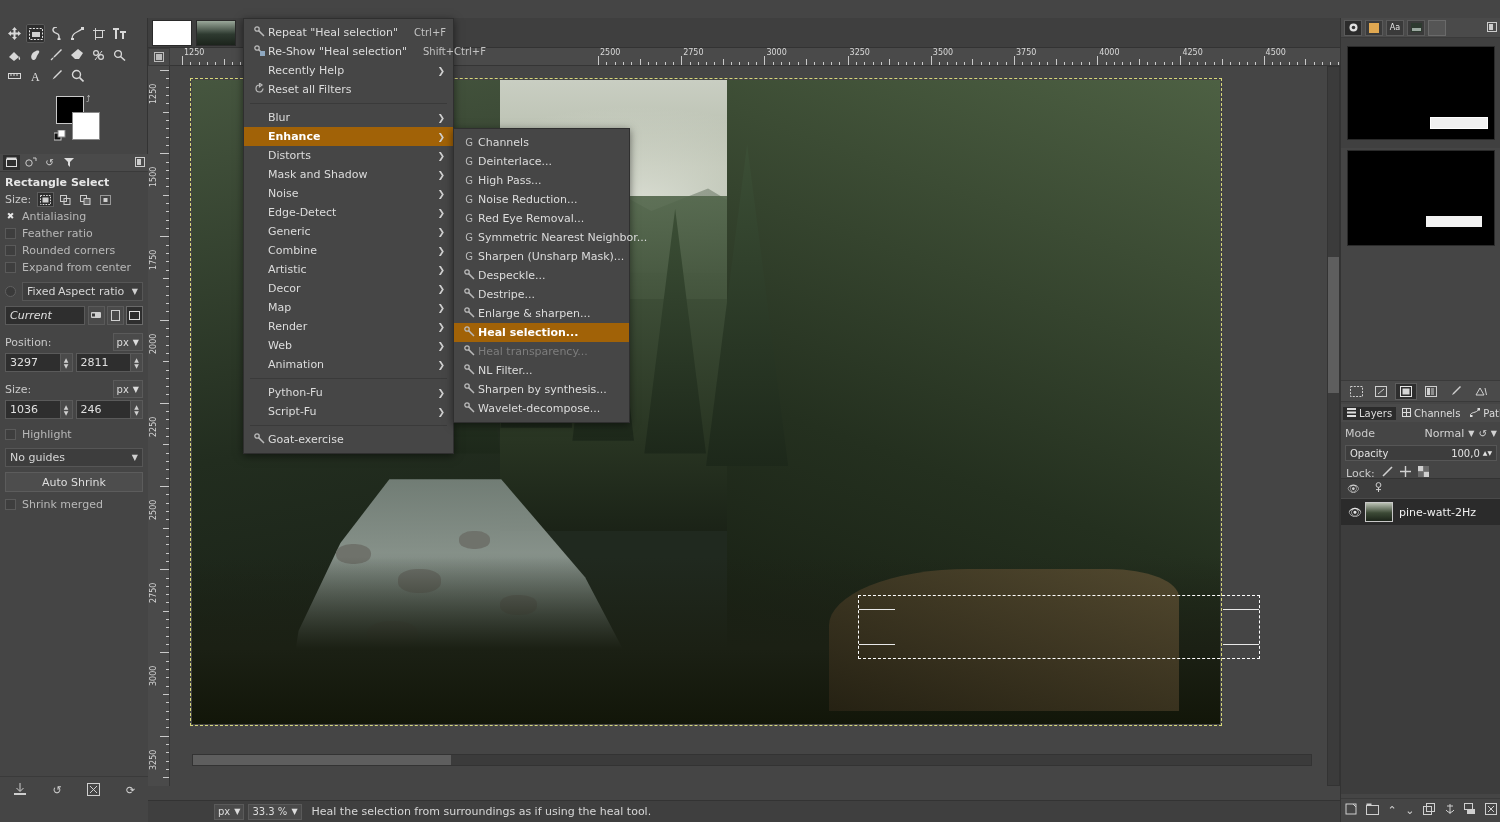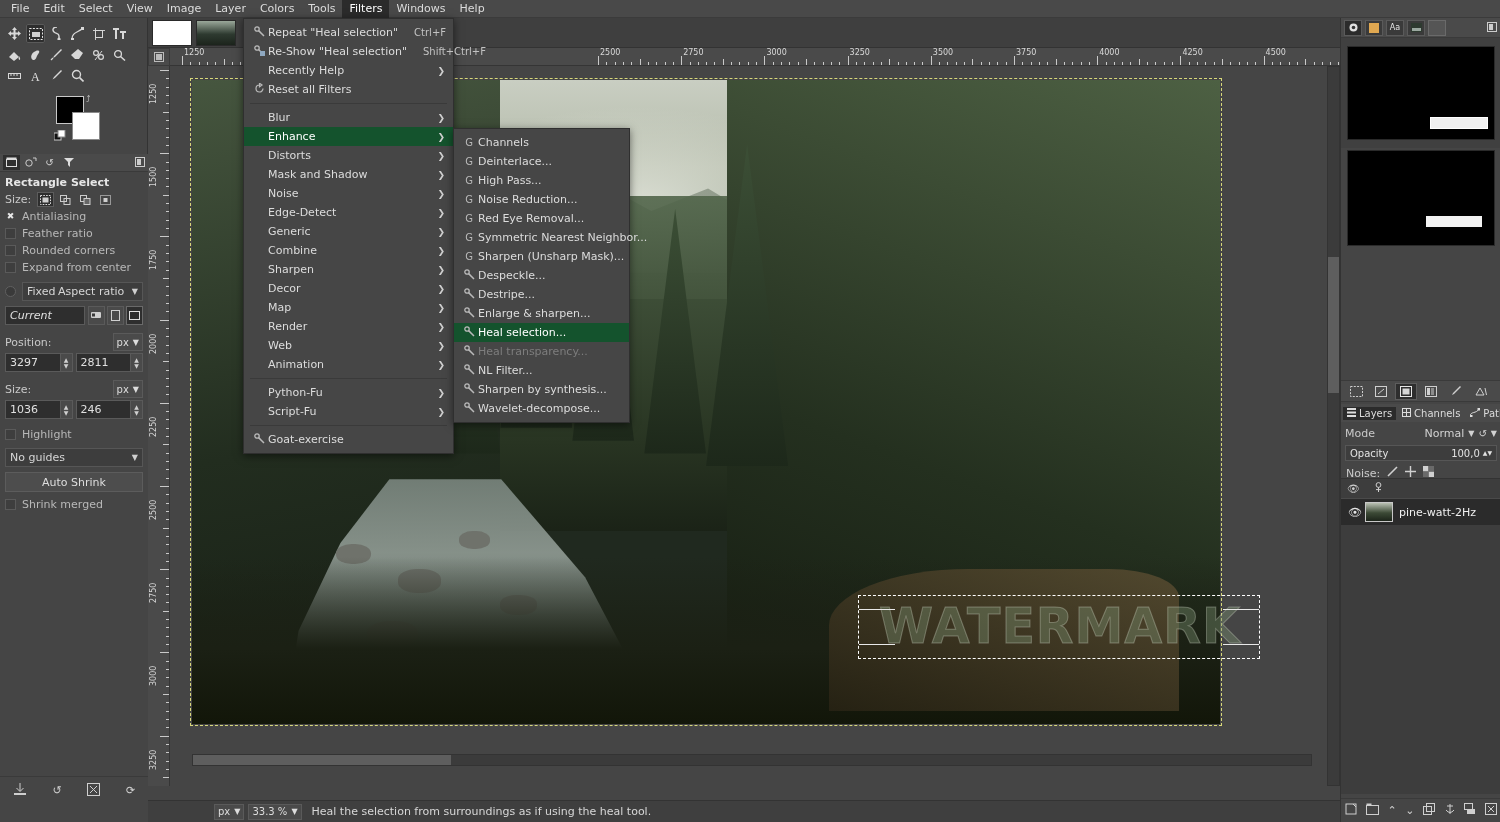--- a/index.html
+++ b/index.html
@@ -299,47 +299,34 @@
 
   
   .menu {
     position:absolute; background:#464646; border:1px solid #2f2f2f;
     box-shadow:0 2px 8px rgba(0,0,0,.5); padding:4px 0; z-index:50;
   }
   .menu#filters-menu { left:243px; top:18px; width:211px; }
   .menu#enhance-menu { left:453px; top:128px; width:177px; }
   .mrow { display:flex; align-items:center; height:19px; padding:0 8px 0 6px;
           font-size:11px; color:#dcdcdc; white-space:nowrap; }
-  .mrow.hl { background:#14532d; color:#ffffff; }
+  .mrow.hl { background:#a16207; color:#ffffff;font-weight:bold; }
   .mrow.dis { color:#7d7d7d; }
   .mrow .ic { width:18px; flex:0 0 18px; text-align:center; font-size:10px;
               color:#b9b9b9; }
   .mrow .lb { flex:1; }
   .mrow .acc { color:#c2c2c2; font-size:10px; margin-left:16px; }
   .mrow .arw { font-size:9px; color:#d0d0d0; margin-left:10px; }
   .msep { height:1px; background:#3a3a3a; margin:4px 6px; }
 </style>
 </head>
 <body>
 
 <div class="app">
 
-  <div class="menubar" id="menubar">
-      <div class="mi">File</div>
-      <div class="mi">Edit</div>
-      <div class="mi">Select</div>
-      <div class="mi">View</div>
-      <div class="mi">Image</div>
-      <div class="mi">Layer</div>
-      <div class="mi">Colors</div>
-      <div class="mi">Tools</div>
-      <div class="mi active">Filters</div>
-      <div class="mi">Windows</div>
-      <div class="mi">Help</div>
-    </div>
 
   <div class="toolbox">
     <div class="tools" id="toolgrid">
         <div class="tool">
           <svg width="13" height="13">
             <path d="M6.5 0 L9 3 H7.5 V5.5 H10 V4 L13 6.5 L10 9 V7.5 H7.5 V10 H9 L6.5 13 L4 10 H5.5 V7.5 H3 V9 L0 6.5 L3 4 V5.5 H5.5 V3 H4 Z" fill="#d8d8d8"></path>
           </svg>
         </div>
         <div class="tool sel">
           <svg width="14" height="12">
@@ -871,21 +858,20 @@
         <div class="rock" style="left:20%;top:76%;width:4.2%;height:3.6%"></div>
         <div class="rock" style="left:26%;top:70%;width:3%;height:2.8%"></div>
         <div class="rock" style="left:17%;top:84%;width:5%;height:4%"></div>
         <div class="rock" style="left:30%;top:80%;width:3.6%;height:3%"></div>
         <div class="rock" style="left:23%;top:90%;width:6%;height:4.4%"></div>
         <div class="rock" style="left:11%;top:88%;width:4%;height:3.4%"></div>
         <div class="fgdark"></div>
         <div class="brush"></div>
       </div>
 
-      <div class="wmtext">WATERMARK</div>
       <div class="wmsel">
         <div class="wmhandle" style="left:0;top:0;width:36px;height:14px;border-right:none;border-top:none;border-left:none"></div>
         <div class="wmhandle" style="left:0;bottom:0;width:36px;height:14px;border-right:none;border-bottom:none;border-left:none"></div>
         <div class="wmhandle" style="right:0;top:0;width:36px;height:14px;border-left:none;border-top:none;border-right:none"></div>
         <div class="wmhandle" style="right:0;bottom:0;width:36px;height:14px;border-left:none;border-bottom:none;border-right:none"></div>
       </div>
 
       <div class="hscroll">
         <div class="thumb"></div>
       </div>
@@ -1027,21 +1013,21 @@
 
     <div style="position:absolute;left:0;top:427px;width:160px;height:18px">
       <div class="opacitybar">
         <span>Opacity</span>
         <span style="margin-left:auto">100,0</span>
         <span style="margin-left:3px;font-size:6px;line-height:6px;display:flex;flex-direction:column">▲▼</span>
       </div>
     </div>
 
     <div class="lockrow" style="position:absolute;left:0;top:446px;width:160px">
-      <span>Noise:</span>
+      <span>Lock:</span>
       <span>
         <svg width="11" height="11">
             <path d="M1 10 L10 1" stroke="#d0d0d0" stroke-width="1.6"></path>
           </svg>
       </span>
       <span>
         <svg width="11" height="11">
             <path d="M5.5 0 V11 M0 5.5 H11" stroke="#d0d0d0" stroke-width="1.4"></path>
           </svg>
       </span>
@@ -1178,21 +1164,21 @@
         <span class="lb">Generic</span>
         <span class="arw">❯</span>
       </div>
       <div class="mrow">
         <span class="ic"></span>
         <span class="lb">Combine</span>
         <span class="arw">❯</span>
       </div>
       <div class="mrow">
         <span class="ic"></span>
-        <span class="lb">Sharpen</span>
+        <span class="lb">Artistic</span>
         <span class="arw">❯</span>
       </div>
       <div class="mrow">
         <span class="ic"></span>
         <span class="lb">Decor</span>
         <span class="arw">❯</span>
       </div>
       <div class="mrow">
         <span class="ic"></span>
         <span class="lb">Map</span>

